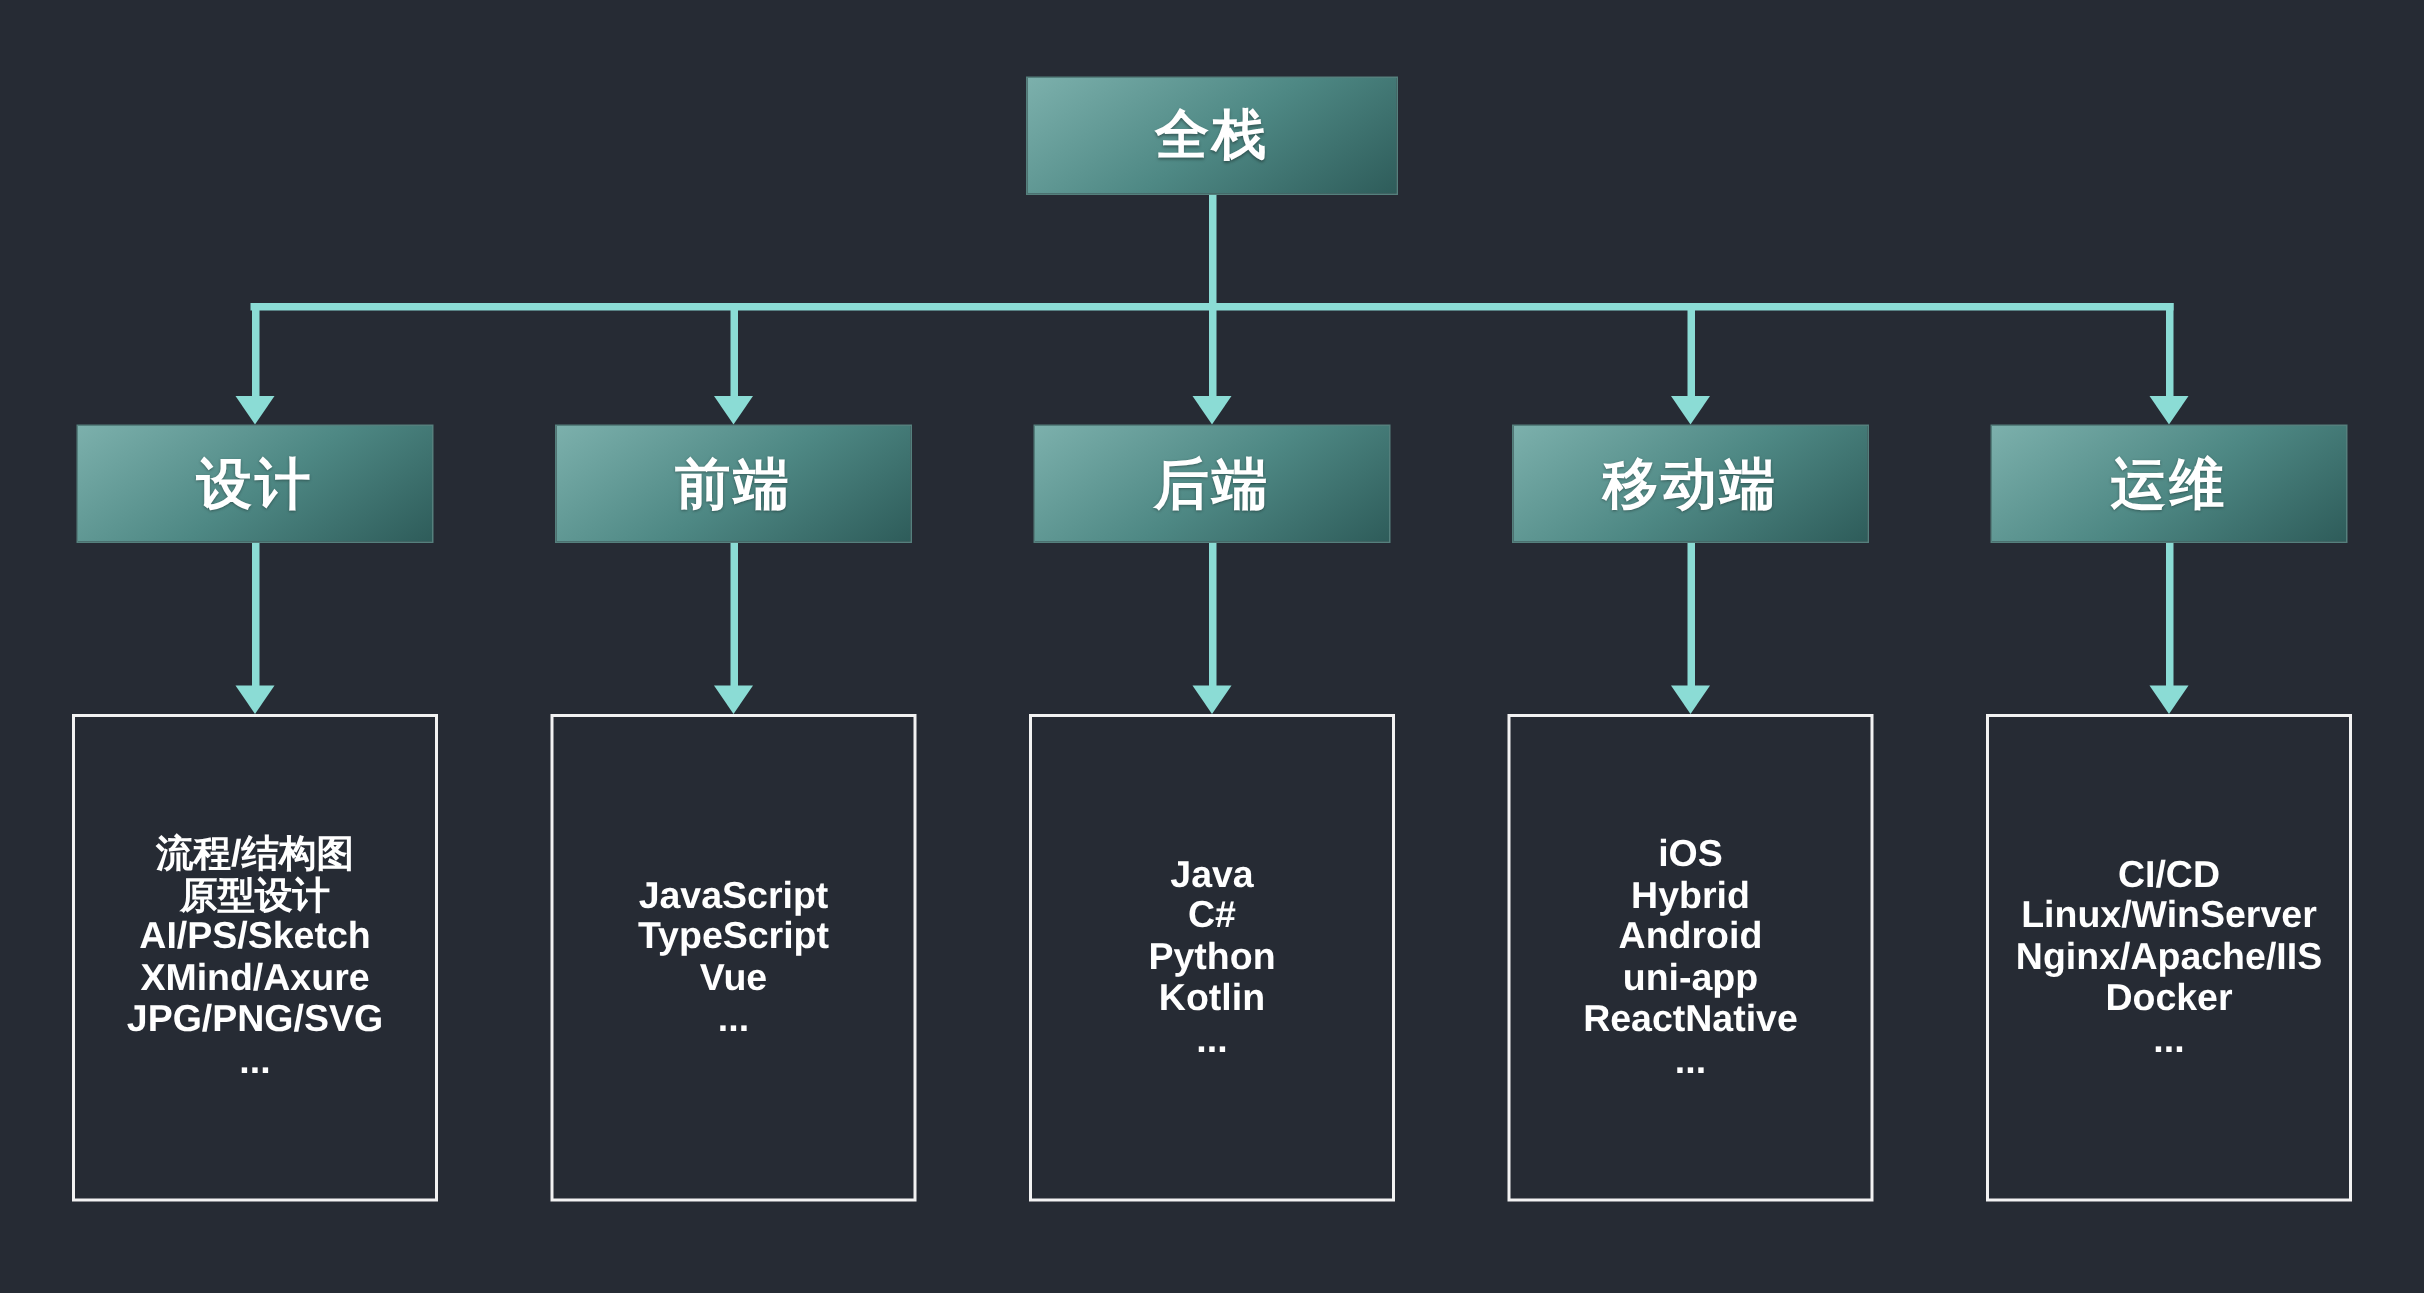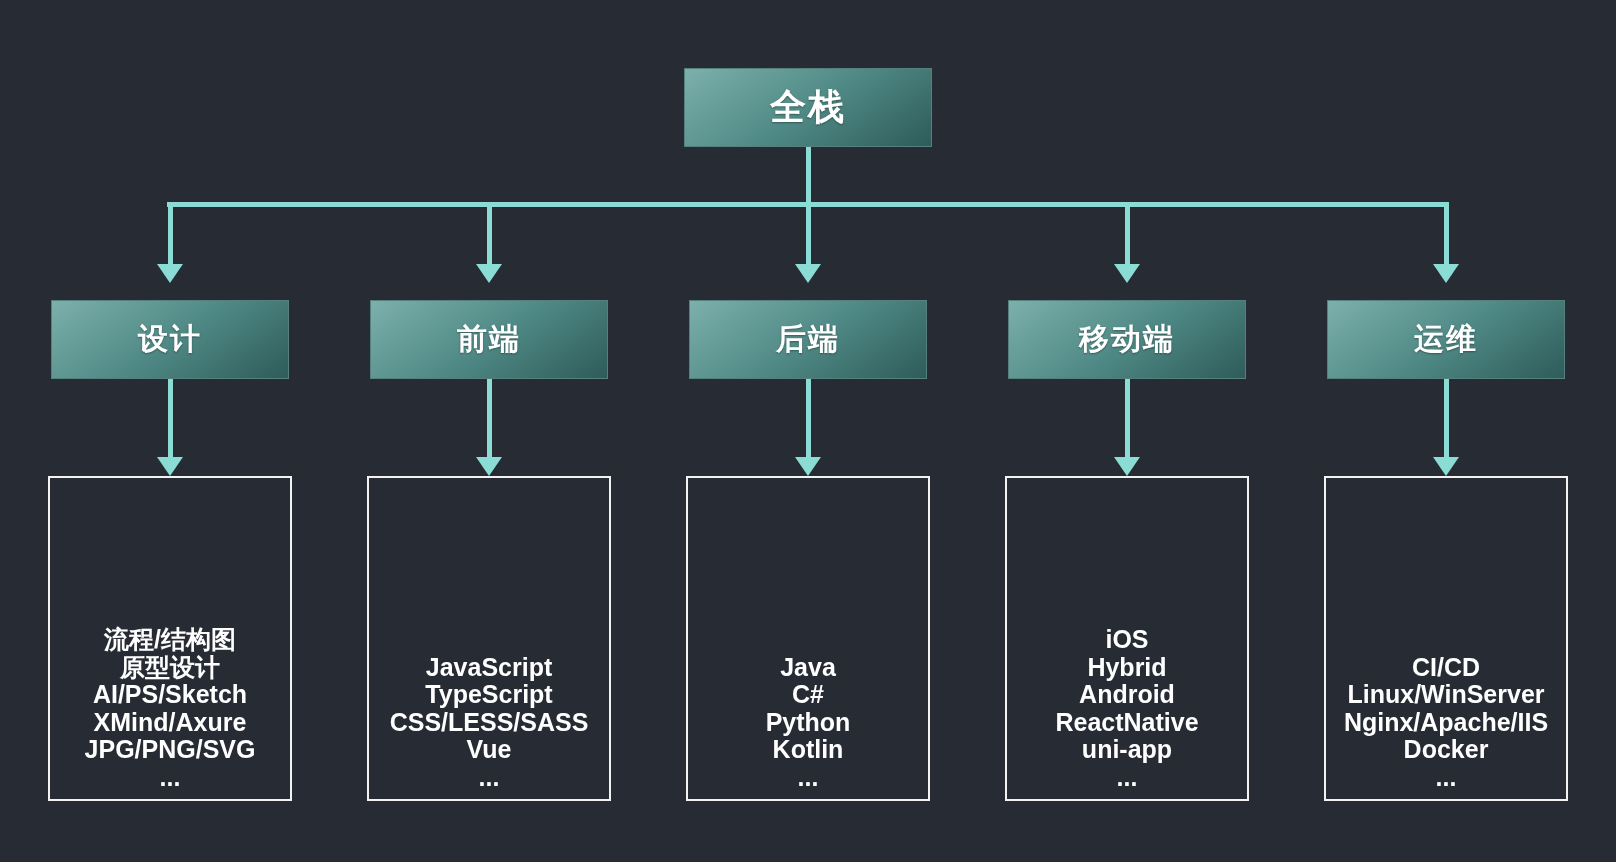--- a/index.html
+++ b/index.html
@@ -18,37 +18,36 @@
     display: flex;
     align-items: center;
     justify-content: center;
     background: linear-gradient(145deg, var(--node-gradient-start, #7CB0AC) 0%, #4E8884 52%, var(--node-gradient-end, #2E5C5A) 100%);
     border: 1px solid #55807d;
     box-sizing: border-box;
     color: var(--node-text, #FFFFFF);
     font-weight: 600;
     letter-spacing: 2px;
     text-shadow: 0 1px 2px rgba(0,0,0,0.35);
-    margin-top: 17px;
   }
   .root-node { left: 684px; top: 51px; width: 248px; height: 79px; font-size: 36px; }
-  .cat-node  { top: 283px; width: 238px; height: 79px; font-size: 30px; left: calc(var(--cx) - 119px); }
+  .cat-node  { top: 283px; width: 238px; height: 79px; font-size: 37px; left: calc(var(--cx) - 119px); }
 
   
   .list-box {
     position: absolute;
     top: 476px;
     width: 244px;
     height: 325px;
     left: calc(var(--cx) - 122px);
     border: 2px solid var(--list-border, #F2F2F2);
     box-sizing: border-box;
     display: flex;
     flex-direction: column;
-    justify-content: flex-end;
+    justify-content: center;
     padding: 8px 2px;
     color: var(--list-text, #FFFFFF);
   }
   .list-item {
     text-align: center;
     font-size: 25px;
     font-weight: 700;
     line-height: 1.1;
     white-space: nowrap;
   }
@@ -145,39 +144,38 @@
     <div class="list-item">原型设计</div>
     <div class="list-item">AI/PS/Sketch</div>
     <div class="list-item">XMind/Axure</div>
     <div class="list-item">JPG/PNG/SVG</div>
     <div class="list-item">...</div>
   </div>
 
   <div class="list-box c2">
     <div class="list-item">JavaScript</div>
     <div class="list-item">TypeScript</div>
-    <div class="list-item">CSS/LESS/SASS</div>
     <div class="list-item">Vue</div>
     <div class="list-item">...</div>
   </div>
 
   <div class="list-box c3">
     <div class="list-item">Java</div>
     <div class="list-item">C#</div>
     <div class="list-item">Python</div>
     <div class="list-item">Kotlin</div>
     <div class="list-item">...</div>
   </div>
 
   <div class="list-box c4">
     <div class="list-item">iOS</div>
     <div class="list-item">Hybrid</div>
     <div class="list-item">Android</div>
+    <div class="list-item">uni-app</div>
     <div class="list-item">ReactNative</div>
-    <div class="list-item">uni-app</div>
     <div class="list-item">...</div>
   </div>
 
   <div class="list-box c5">
     <div class="list-item">CI/CD</div>
     <div class="list-item">Linux/WinServer</div>
     <div class="list-item">Nginx/Apache/IIS</div>
     <div class="list-item">Docker</div>
     <div class="list-item">...</div>
   </div>

